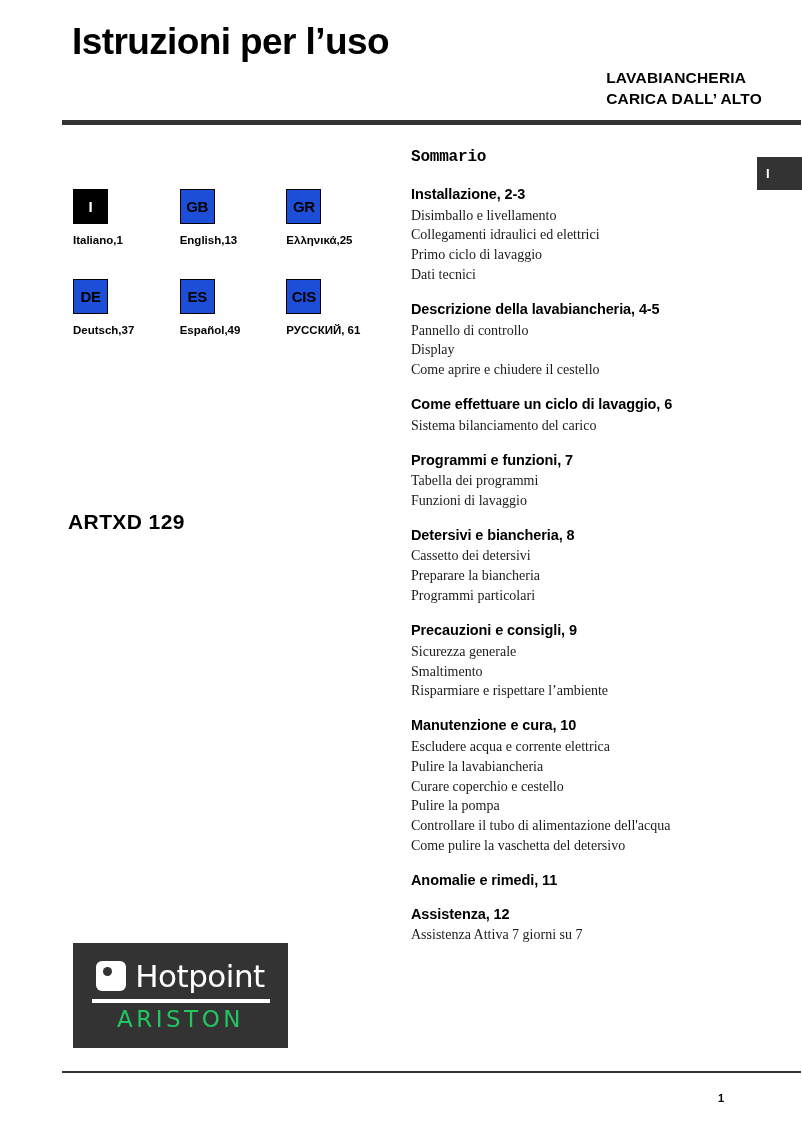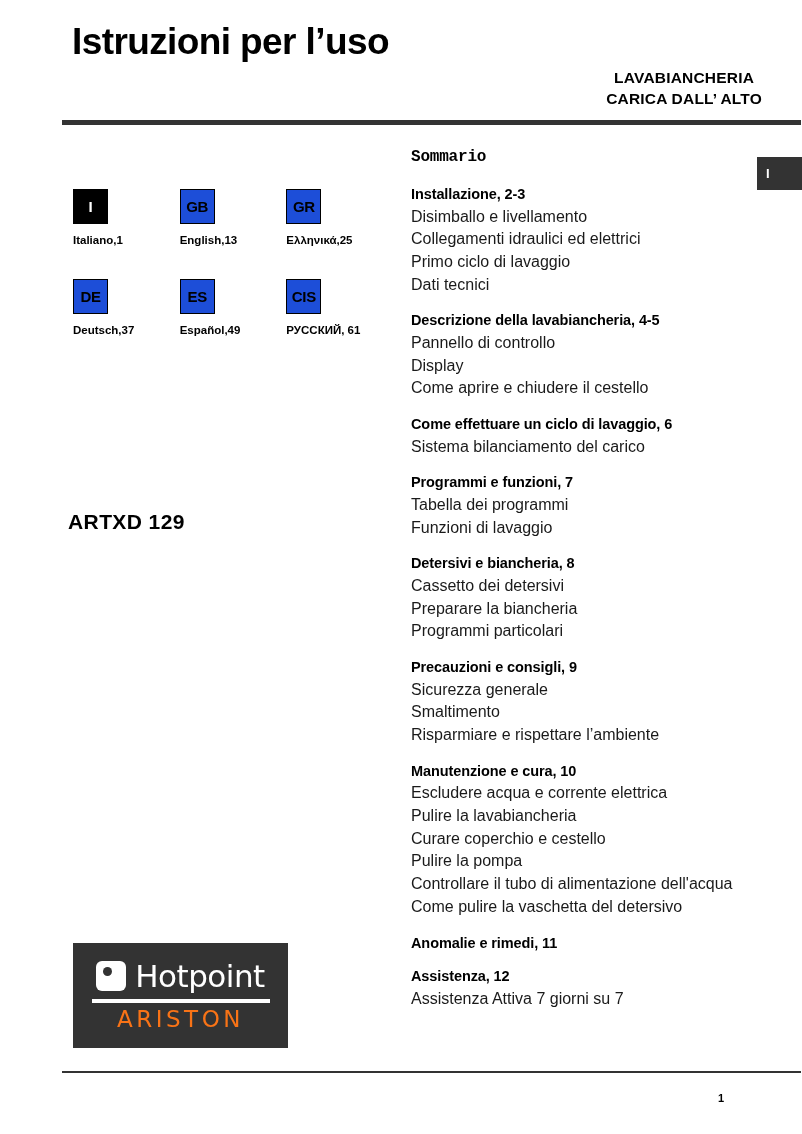--- a/index.html
+++ b/index.html
@@ -33,21 +33,21 @@
     font-size: 37px;
     font-weight: bold;
     letter-spacing: -0.6px;
     line-height: 1.1;
     white-space: nowrap;
   }
   .product-type {
     position: absolute;
     right: 40px;
     top: 68px;
-    text-align: center;
+    text-align: left;
     font-size: 15.5px;
     font-weight: bold;
     line-height: 1.35;
     letter-spacing: 0.2px;
     white-space: nowrap;
   }
   .rule-top {
     position: absolute;
     left: 62px;
     top: 120px;
@@ -149,24 +149,25 @@
     margin-bottom: 15px;
   }
   .toc-heading {
     font-size: 14.5px;
     font-weight: bold;
     letter-spacing: -0.1px;
     margin-bottom: 2px;
     line-height: 1.28;
   }
   .toc-item {
-    font-size: 16px;
+    font-size: 14px;
     line-height: 1.42;
     color: #1a1a1a;
     white-space: nowrap;
+    font-family: Liberation Serif, serif;
   }
 
   
   .logo {
     position: absolute;
     left: 73px;
     top: 943px;
     width: 215px;
     height: 105px;
     background: #333333;
@@ -208,21 +209,21 @@
     line-height: 1;
     font-family: "DejaVu Sans", sans-serif;
   }
   .logo-divider {
     width: 178px;
     height: 4px;
     background: #ffffff;
     margin: 7px 0 5px 0;
   }
   .logo-sub {
-    color: #f97316;
+    color: #22c55e;
     font-size: 23px;
     letter-spacing: 3.5px;
     line-height: 1;
     font-family: "DejaVu Sans", sans-serif;
     text-align: left;
   }
 
   
   .page-number {
     position: absolute;

